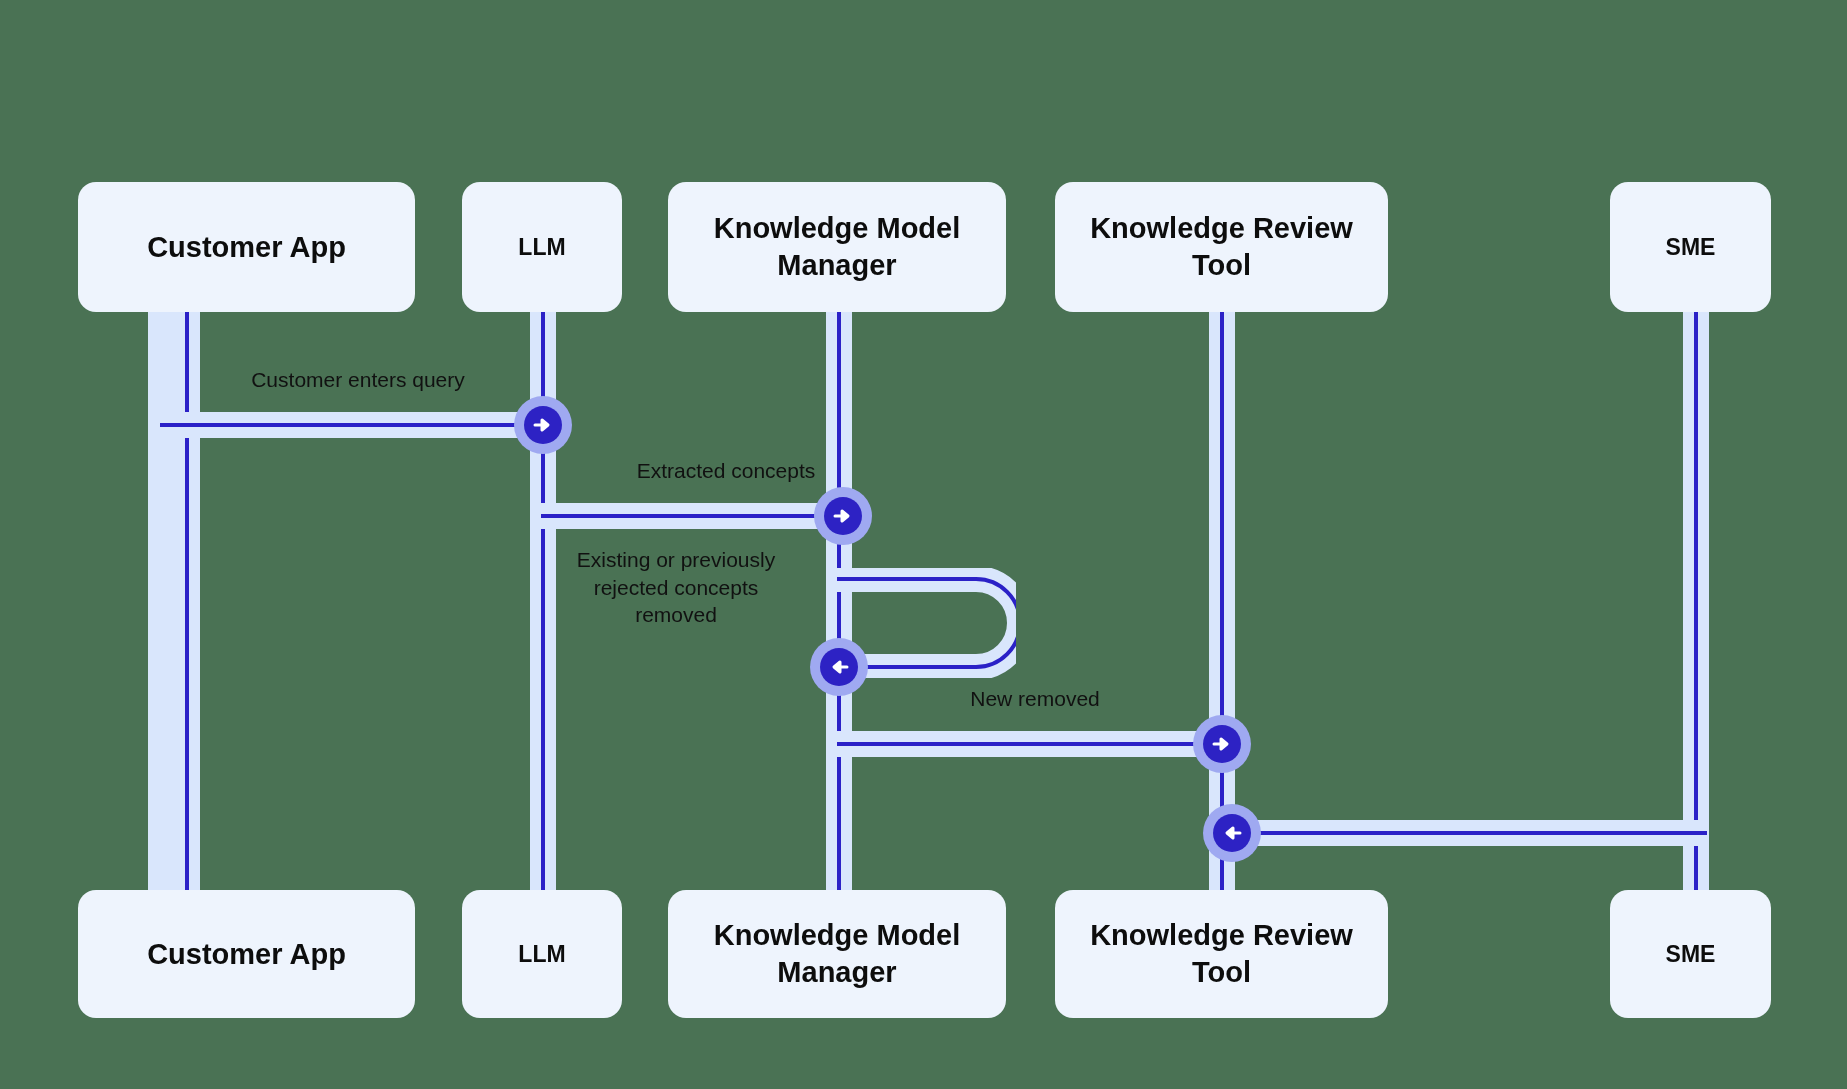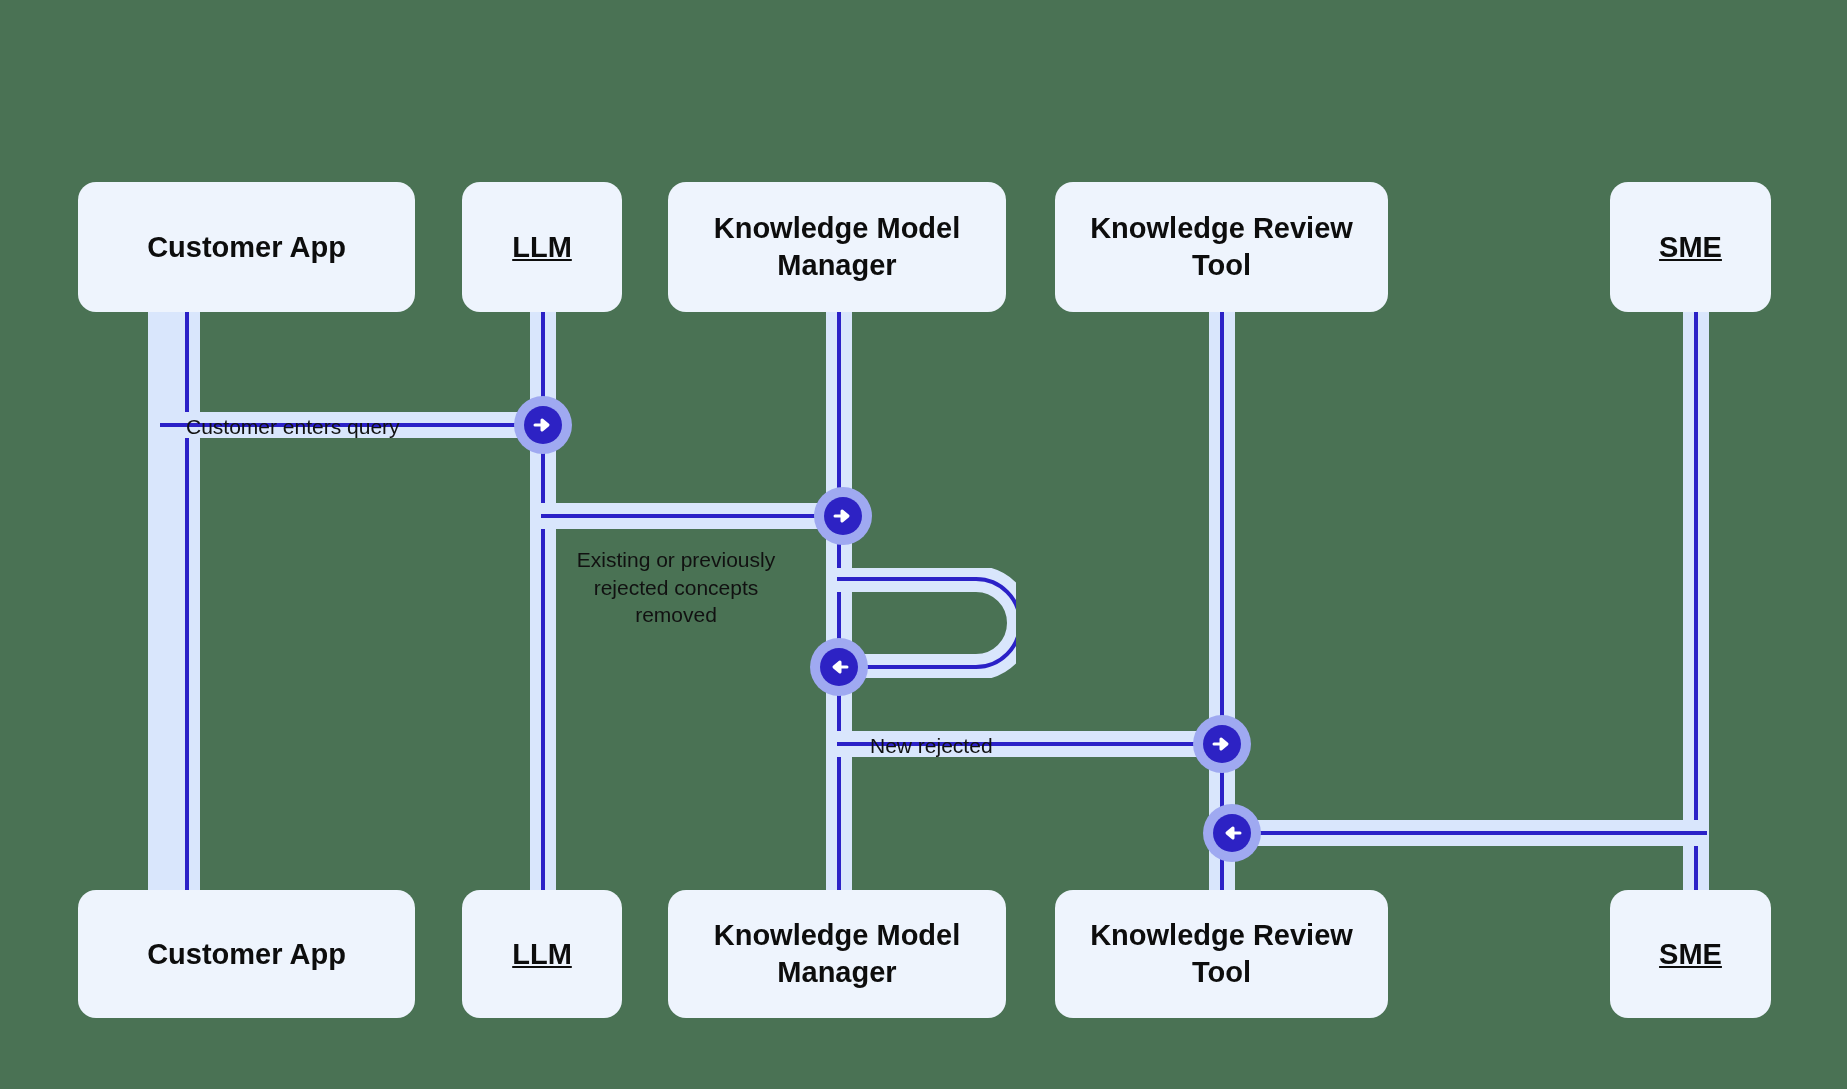--- a/index.html
+++ b/index.html
@@ -26,21 +26,21 @@
     border-radius:18px;
     display:flex;align-items:center;justify-content:center;
     text-align:center;
     color:#0d0d0d;
     font-weight:bold;
     font-size:29px;
     line-height:1.26;
     box-sizing:border-box;
     padding:4px 10px;
   }
-  .pbox.small{font-size:29px;text-decoration:underline;}
+  .pbox.small{font-size:23px;}
 
   
   .lifeline-glow{
     position:absolute;
     width:26px;
     background:#d9e6fc;
   }
   .lifeline-line{
     position:absolute;
     width:4px;
@@ -60,21 +60,21 @@
   }
 
   
   .msg-label{
     position:absolute;
     color:#111;
     font-size:21px;
     line-height:1.32;
     white-space:pre-line;
   }
-  .msg-label.ctr{text-align:left;margin-top:47px;}
+  .msg-label.ctr{text-align:center;}
   .msg-label.rgt{text-align:center;}
 
   
   .selfloop{position:absolute;pointer-events:none;}
 
   
   .marker{
     position:absolute;
     width:58px;height:58px;
     border-radius:50%;
@@ -117,20 +117,21 @@
   <div class="marker" style="left:514px;top:396px;">
     <span class="inner">
       <svg width="22" height="22" viewBox="0 0 22 22">
           <path d="M3 11 H14 M10 6 L16 11 L10 16 Z" stroke="#ffffff" stroke-width="3" fill="#ffffff" stroke-linejoin="round" stroke-linecap="round"></path>
         </svg>
     </span>
   </div>
 
   <div class="msg-glow" style="left:541px;top:503px;width:313px;"></div>
   <div class="msg-line" style="left:541px;top:514px;width:313px;"></div>
+  <div class="msg-label ctr" style="left:566px;top:457px;width:320px;">Extracted concepts</div>
   <div class="marker" style="left:814px;top:487px;">
     <span class="inner">
       <svg width="22" height="22" viewBox="0 0 22 22">
           <path d="M3 11 H14 M10 6 L16 11 L10 16 Z" stroke="#ffffff" stroke-width="3" fill="#ffffff" stroke-linejoin="round" stroke-linecap="round"></path>
         </svg>
     </span>
   </div>
 
   <div class="selfloop" style="left:826px;top:568px;width:190px;height:110px;">
     <svg width="190" height="110" viewBox="0 0 190 110">
@@ -144,21 +145,21 @@
   <div class="marker" style="left:810px;top:638px;">
     <span class="inner">
       <svg width="22" height="22" viewBox="0 0 22 22">
           <path d="M19 11 H8 M12 6 L6 11 L12 16 Z" stroke="#ffffff" stroke-width="3" fill="#ffffff" stroke-linejoin="round" stroke-linecap="round"></path>
         </svg>
     </span>
   </div>
 
   <div class="msg-glow" style="left:837px;top:731px;width:396px;"></div>
   <div class="msg-line" style="left:837px;top:742px;width:396px;"></div>
-  <div class="msg-label ctr" style="left:870px;top:685px;width:330px;">New rejected</div>
+  <div class="msg-label ctr" style="left:870px;top:685px;width:330px;">New removed</div>
   <div class="marker" style="left:1193px;top:715px;">
     <span class="inner">
       <svg width="22" height="22" viewBox="0 0 22 22">
           <path d="M3 11 H14 M10 6 L16 11 L10 16 Z" stroke="#ffffff" stroke-width="3" fill="#ffffff" stroke-linejoin="round" stroke-linecap="round"></path>
         </svg>
     </span>
   </div>
 
   <div class="msg-glow" style="left:1220px;top:820px;width:487px;"></div>
   <div class="msg-line" style="left:1220px;top:831px;width:487px;"></div>

